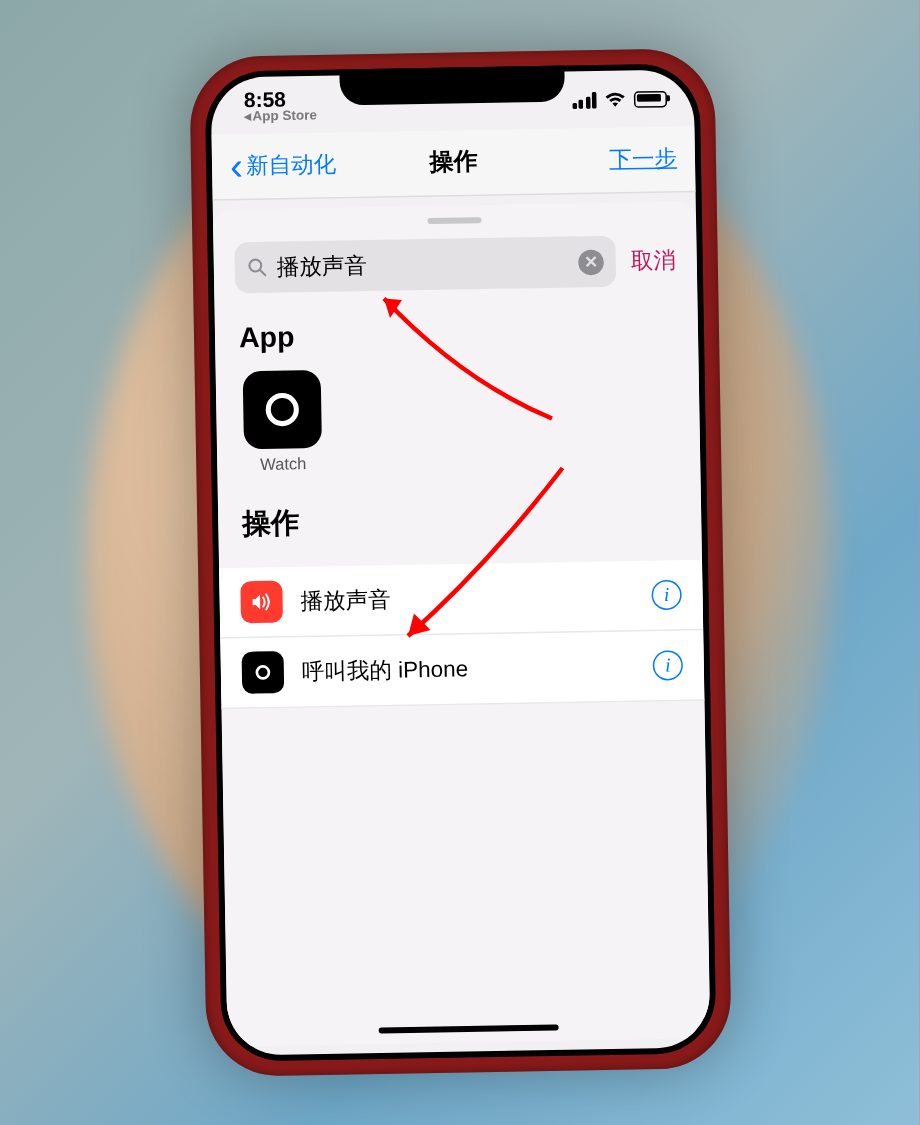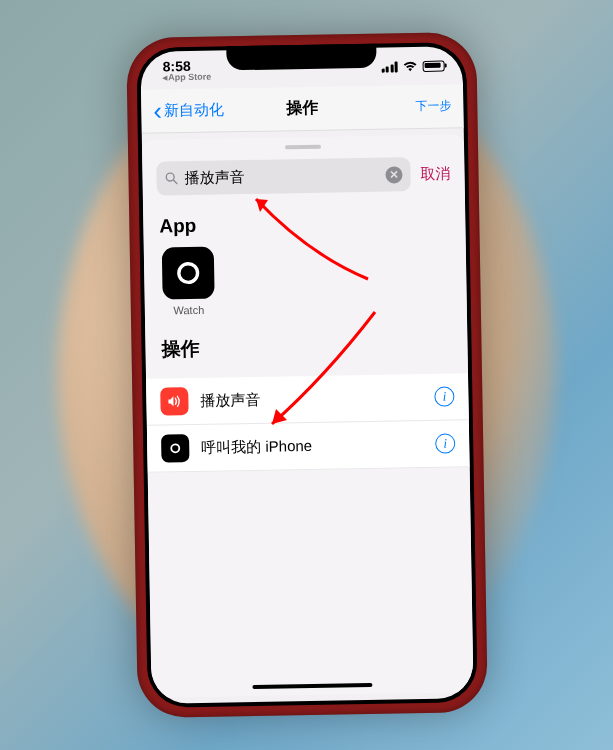--- a/index.html
+++ b/index.html
@@ -103,21 +103,21 @@
   background: #f7f6f7;
   display: flex;
   align-items: center;
   justify-content: space-between;
   padding: 0 12px;
   border-bottom: 0.5px solid #ddd;
 }
 .nav-back { color:#007aff; font-size:15px; display:flex; align-items:center; }
 .nav-back::before { content:"‹"; font-size:26px; margin-right:2px; line-height:0.8; }
 .nav-title { font-size:16px; font-weight:600; position:absolute; left:50%; transform:translateX(-50%); }
-.nav-next { color:#007aff; font-size:12px; }
+.nav-next { color:#007aff; font-size:15px;text-decoration:underline; }
 
 .sheet {
   margin-top: 6px;
   background:#f5f3f5;
   border-radius:12px 12px 0 0;
   height: calc(100% - 94px);
   padding-top:8px;
   position:relative;
 }
 .grabber { width:36px; height:4px; background:#c7c6c8; border-radius:2px; margin:0 auto 10px; }

